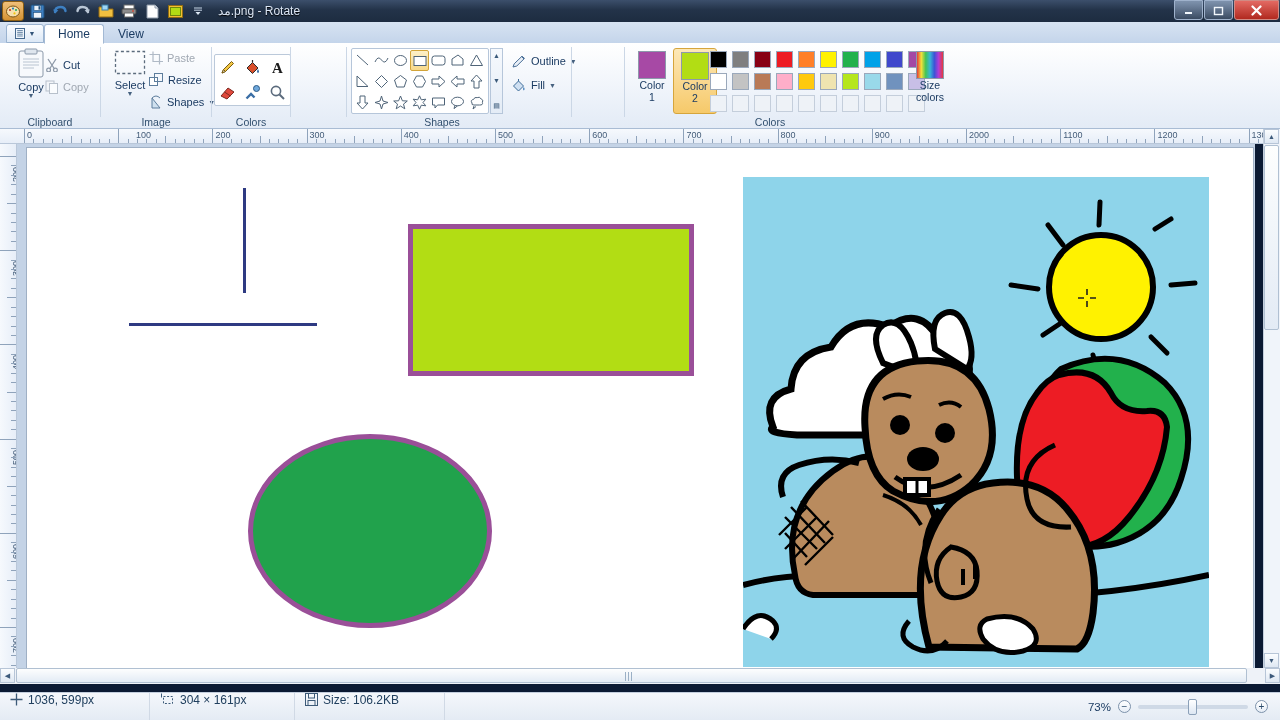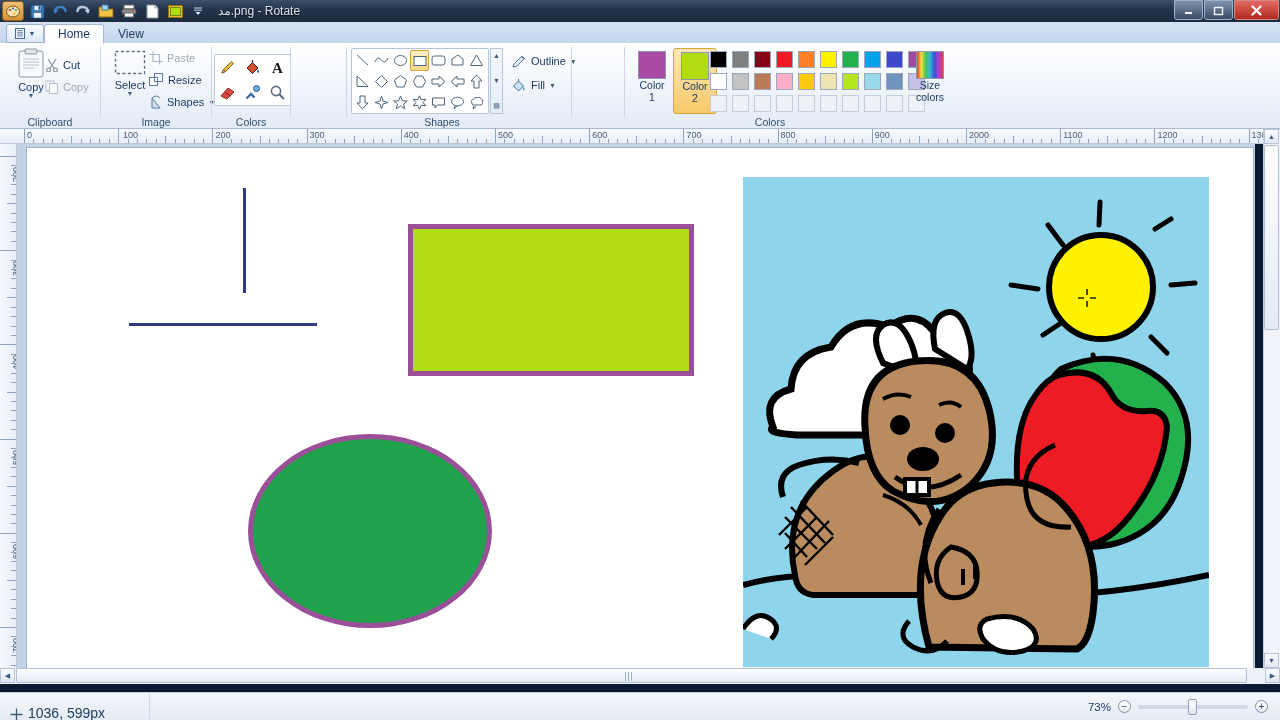--- a/index.html
+++ b/index.html
@@ -154,22 +154,22 @@
          border:1px solid #b7c5d7; display:flex;align-items:center;justify-content:center;
          font-size:7px;color:#3d5a7b;}
   .sthumb{ position:absolute; background:linear-gradient(#fdfefe,#e3ebf5);
            border:1px solid #b0c0d2; border-radius:2px;}
   
   #statusbar{
     position:absolute; left:0; top:692px; width:1280px; height:28px;
     background:linear-gradient(#f4f7fb,#e4ebf4); border-top:1px solid #c3cedd;
     display:flex; align-items:center;
   }
-  .sbcell{ height:28px; display:flex; align-items:flex-end; gap:5px; padding:0 10px;
-           border-right:1px solid #d0d9e5; font-size:14px; color:#21405f;}
+  .sbcell{ height:28px; display:flex; align-items:flex-start; gap:5px; padding:0 10px;
+           border-right:1px solid #d0d9e5; font-size:12px; color:#21405f;}
   #zoombox{ margin-left:auto; display:flex; align-items:center; gap:7px; padding-right:12px;}
   .zcirc{ width:13px;height:13px;border:1px solid #7d92ab; border-radius:50%;
           display:flex;align-items:center;justify-content:center; font-size:10px; color:#2b4a6a;
           background:linear-gradient(#ffffff,#e6edf6);}
   #ztrack{ position:relative; width:110px; height:4px; background:#cfd9e6; border-radius:2px;}
   #zthumb{ position:absolute; left:50px; top:-6px; width:9px;height:16px;
            background:linear-gradient(#ffffff,#dde7f3); border:1px solid #8ba0b8; border-radius:2px;}
 </style>
 </head>
 <body>
@@ -648,21 +648,21 @@
     <div class="rtick" style="left: 33.42px; top: 10px; width: 1px; height: 5px;"></div>
     <div class="rtick" style="left: 42.84px; top: 10px; width: 1px; height: 5px;"></div>
     <div class="rtick" style="left: 52.26px; top: 10px; width: 1px; height: 5px;"></div>
     <div class="rtick" style="left: 61.68px; top: 10px; width: 1px; height: 5px;"></div>
     <div class="rtick" style="left: 71.1px; top: 7px; width: 1px; height: 8px;"></div>
     <div class="rtick" style="left: 80.52px; top: 10px; width: 1px; height: 5px;"></div>
     <div class="rtick" style="left: 89.94px; top: 10px; width: 1px; height: 5px;"></div>
     <div class="rtick" style="left: 99.36px; top: 10px; width: 1px; height: 5px;"></div>
     <div class="rtick" style="left: 108.78px; top: 10px; width: 1px; height: 5px;"></div>
     <div class="rtick" style="left: 118.2px; top: 0px; width: 1px; height: 15px;"></div>
-    <div class="rlab" style="left: 123px; top: 1px;">100</div>
+    <div class="rlab" style="left: 136px; top: 1px;">100</div>
     <div class="rtick" style="left: 127.62px; top: 10px; width: 1px; height: 5px;"></div>
     <div class="rtick" style="left: 137.04px; top: 10px; width: 1px; height: 5px;"></div>
     <div class="rtick" style="left: 146.46px; top: 10px; width: 1px; height: 5px;"></div>
     <div class="rtick" style="left: 155.88px; top: 10px; width: 1px; height: 5px;"></div>
     <div class="rtick" style="left: 165.3px; top: 7px; width: 1px; height: 8px;"></div>
     <div class="rtick" style="left: 174.72px; top: 10px; width: 1px; height: 5px;"></div>
     <div class="rtick" style="left: 184.14px; top: 10px; width: 1px; height: 5px;"></div>
     <div class="rtick" style="left: 193.56px; top: 10px; width: 1px; height: 5px;"></div>
     <div class="rtick" style="left: 202.98px; top: 10px; width: 1px; height: 5px;"></div>
     <div class="rtick" style="left: 212.4px; top: 0px; width: 1px; height: 15px;"></div>
@@ -951,20 +951,35 @@
   <div class="sbtn" style="top:0;right:0;">▶</div>
 </div>
 
 <div id="statusbar">
   <div class="sbcell" style="min-width:150px;">
     <svg width="13" height="13" viewBox="0 0 13 13">
         <path d="M6.5 0.5 v12 M0.5 6.5 h12" stroke="#3c5a78" stroke-width="1.3"></path>
       </svg>
     <span>1036, 599px</span>
   </div>
+  <div class="sbcell" style="min-width:145px;">
+    <svg width="15" height="13" viewBox="0 0 15 13">
+        <path d="M1.5 0.5 v4" stroke="#3c5a78"></path>
+        <rect x="3.5" y="3.5" width="9" height="7" fill="none" stroke="#3c5a78" stroke-dasharray="2,1.6"></rect>
+      </svg>
+    <span>304 × 161px</span>
+  </div>
+  <div class="sbcell" style="min-width:150px;">
+    <svg width="13" height="13" viewBox="0 0 13 13">
+        <rect x="0.5" y="0.5" width="12" height="12" fill="none" stroke="#3c5a78"></rect>
+        <rect x="3.5" y="0.5" width="6" height="4.5" fill="none" stroke="#3c5a78"></rect>
+        <rect x="3" y="7.5" width="7" height="5" fill="none" stroke="#3c5a78"></rect>
+      </svg>
+    <span>Size: 106.2KB</span>
+  </div>
   <div id="zoombox">
     <span style="font-size:11.5px;">73%</span>
     <span class="zcirc">−</span>
     <div id="ztrack">
       <div id="zthumb"></div>
     </div>
     <span class="zcirc">+</span>
   </div>
 </div>
 

